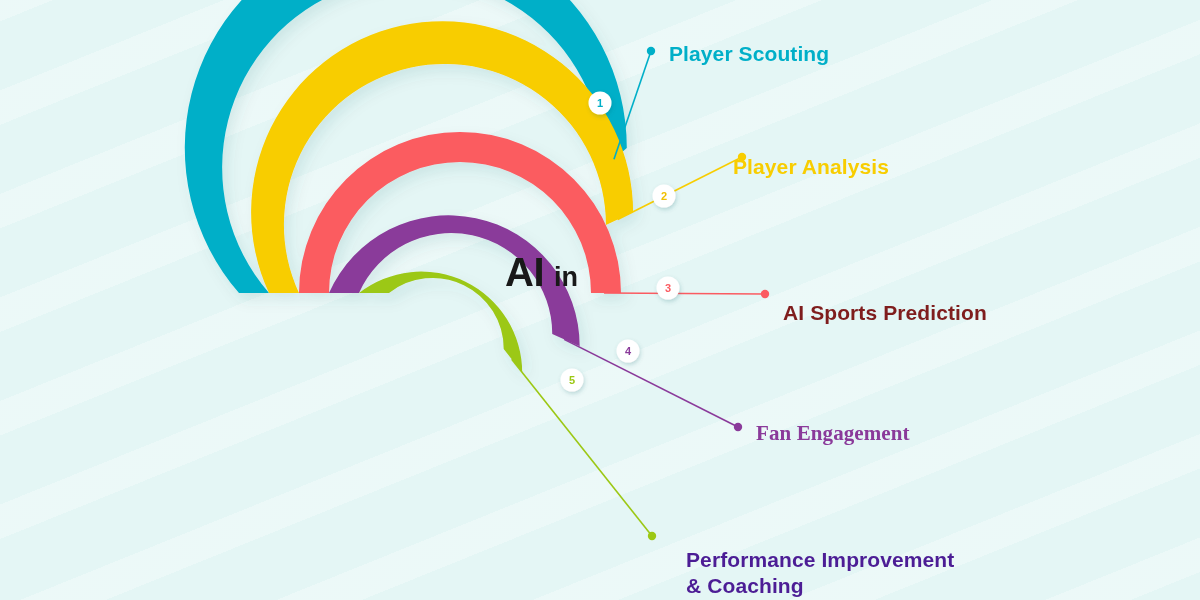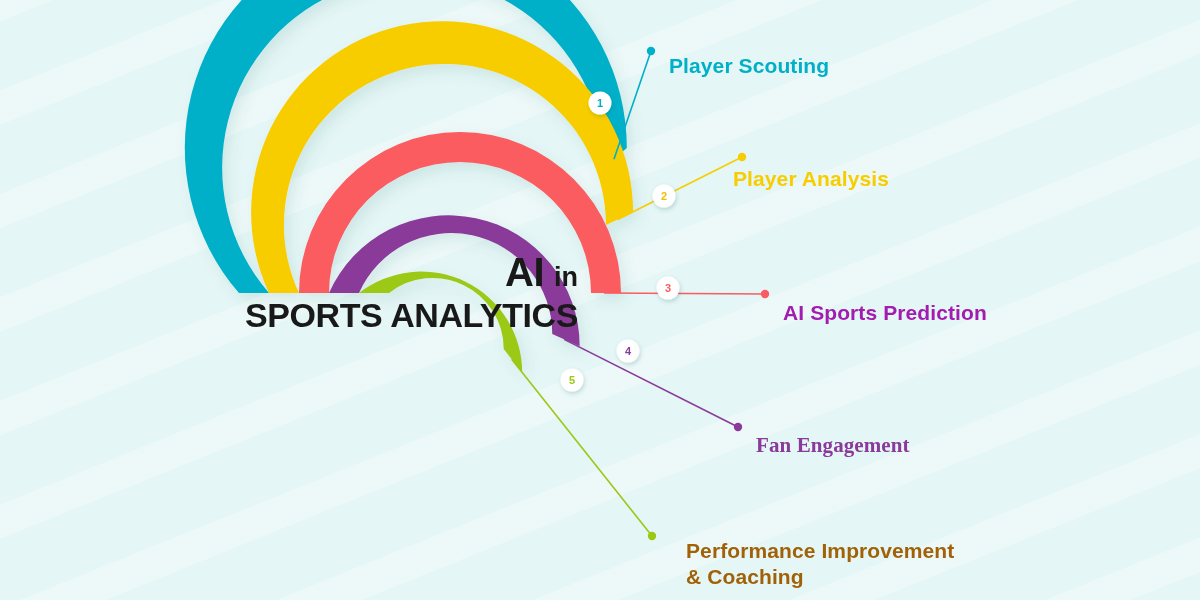--- a/index.html
+++ b/index.html
@@ -33,21 +33,20 @@
   }
   #art{position:absolute;left:0;top:0;width:1200px;height:600px;}
 
   .label{
     position:absolute;
     font-weight:700;
     font-size:21px;
     letter-spacing:.1px;
     line-height:26px;
     white-space:pre-line;
-    margin-top:12px;
   }
   #center-title{
     position:absolute;
     left:228px;top:252px;
     width:350px;
     text-align:right;
     color:#191919;
     line-height:1;
   }
   #center-title .line1{
@@ -117,24 +116,23 @@
         </g>
         <g>
           <circle cx="572" cy="380" r="11.5" fill="#ffffff" filter="url(#dotshadow)"></circle>
           <text x="572" y="384" text-anchor="middle" font-family="&quot;Liberation Sans&quot;, sans-serif" font-size="11" font-weight="700" fill="#9cc814">5</text>
         </g>
       </g>
   </svg>
 
   <div id="center-title">
     <span class="line1"><span>AI</span><span class="small" style="margin-left:10px">in</span></span>
-    <span class="line2">SPORTS ANALYTICS</span>
   </div>
 
   <div id="labels">
       <div class="label" style="left: 669px; top: 41px; color: rgb(0, 175, 200);">Player Scouting</div>
       <div class="label" style="left: 733px; top: 154px; color: rgb(248, 205, 0);">Player Analysis</div>
-      <div class="label" style="left: 783px; top: 288px; color: #a21caf;">AI Sports Prediction</div>
+      <div class="label" style="left: 783px; top: 300px; color: #7f1d1d;">AI Sports Prediction</div>
       <div class="label" style="left: 756px; top: 420px; color: rgb(138, 58, 154); font-family: Liberation Serif, serif;">Fan Engagement</div>
-      <div class="label" style="left: 686px; top: 526px; color: #a16207;">Performance Improvement
+      <div class="label" style="left: 686px; top: 547px; color: #4c1d95;">Performance Improvement
 &amp; Coaching</div>
     </div>
 </div>
 
 </body></html>

